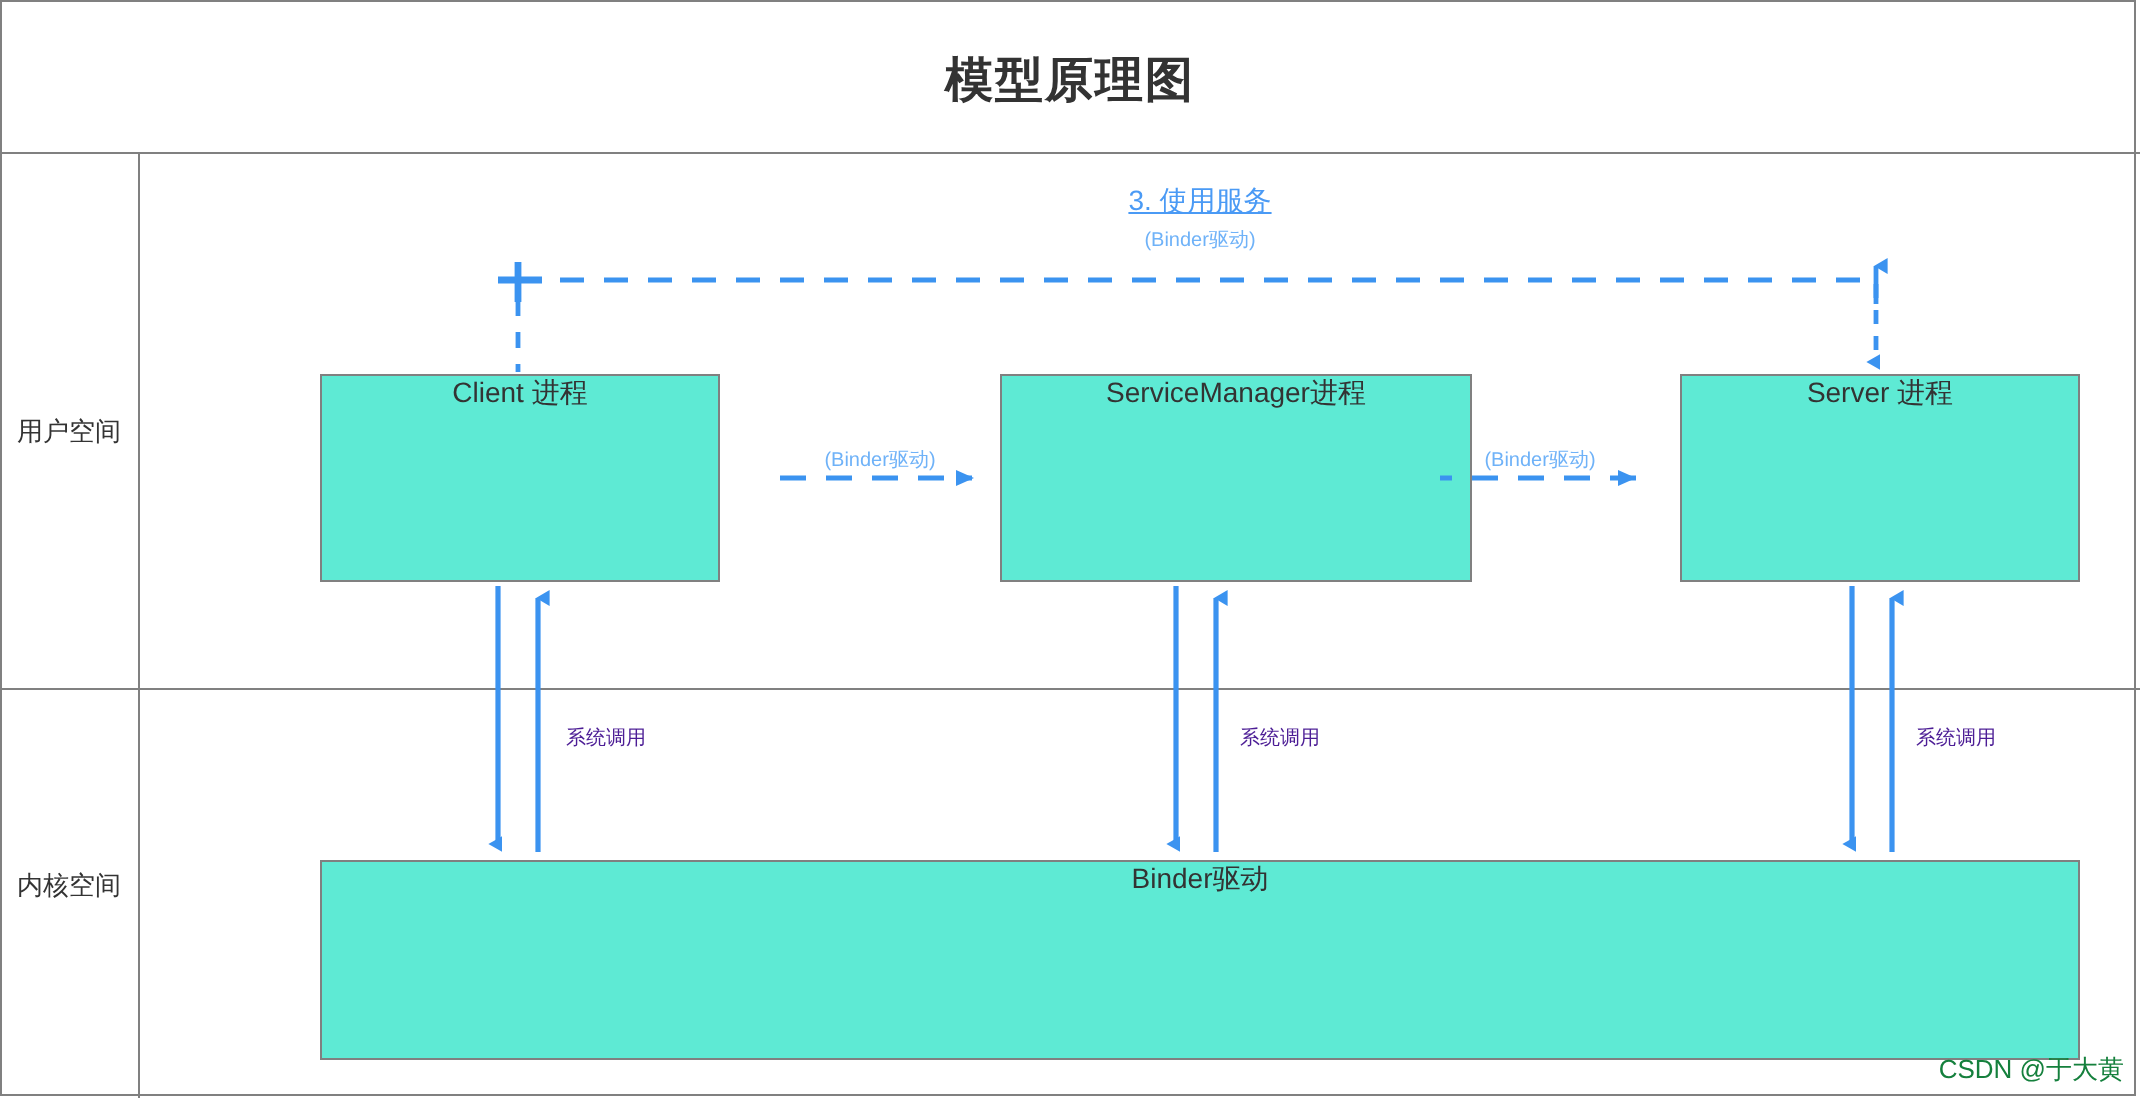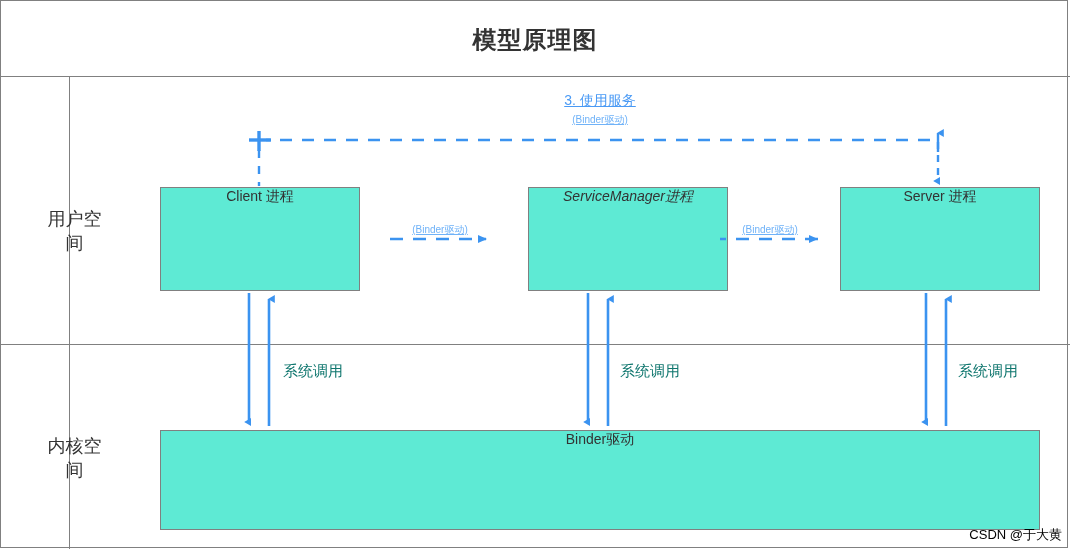--- a/index.html
+++ b/index.html
@@ -52,23 +52,22 @@
     color: #333333;
     letter-spacing: 1px;
   }
 
   
   .row-label {
     position: absolute;
     left: 0;
     width: 69px;
     text-align: center;
-    font-size: 18px;
+    font-size: 13px;
     color: #333333;
-    padding-left: 40px;
   }
 
   
   .pbox {
     position: absolute;
     border: 1px solid #808080;
     background: #5eead4;
     box-sizing: border-box;
     display: flex;
     justify-content: center;
@@ -84,45 +83,44 @@
     text-align: center;
     white-space: nowrap;
     text-decoration: underline;
   }
   .blue-sub {
     position: absolute;
     color: #6fb2f8;
     font-size: 10px;
     text-align: center;
     white-space: nowrap;
-    text-decoration: underline;
   }
   .syscall-label {
     position: absolute;
-    color: #0f766e;
-    font-size: 15px;
+    color: #4c1d95;
+    font-size: 10px;
     white-space: nowrap;
   }
 
   
   svg.arrows {
     position: absolute;
     left: 0; top: 0;
     width: 1070px;
     height: 550px;
     pointer-events: none;
   }
 
   
   .watermark {
     position: absolute;
     right: 8px;
     bottom: 6px;
     font-size: 13px;
-    color: #000000;
+    color: #15803d;
     white-space: nowrap;
   }
 </style>
 </head>
 <body>
 
 <div id="canvas">
 
   <div class="frame"></div>
 
@@ -134,21 +132,21 @@
 
   <div class="title">模型原理图</div>
 
   <div class="row-label" style="top:207px;">用户空间</div>
   <div class="row-label" style="top:434px;">内核空间</div>
 
   <div class="pbox" style="left:160px; top:187px; width:200px; height:104px;">
     <span>Client 进程</span>
   </div>
 
-  <div class="pbox" style="left:528px; top:187px; width:200px; height:104px;font-style:italic;">
+  <div class="pbox" style="left:500px; top:187px; width:236px; height:104px;">
     <span>ServiceManager进程</span>
   </div>
 
   <div class="pbox" style="left:840px; top:187px; width:200px; height:104px;">
     <span>Server 进程</span>
   </div>
 
   <div class="pbox" style="left:160px; top:430px; width:880px; height:100px;">
     <span>Binder驱动</span>
   </div>

